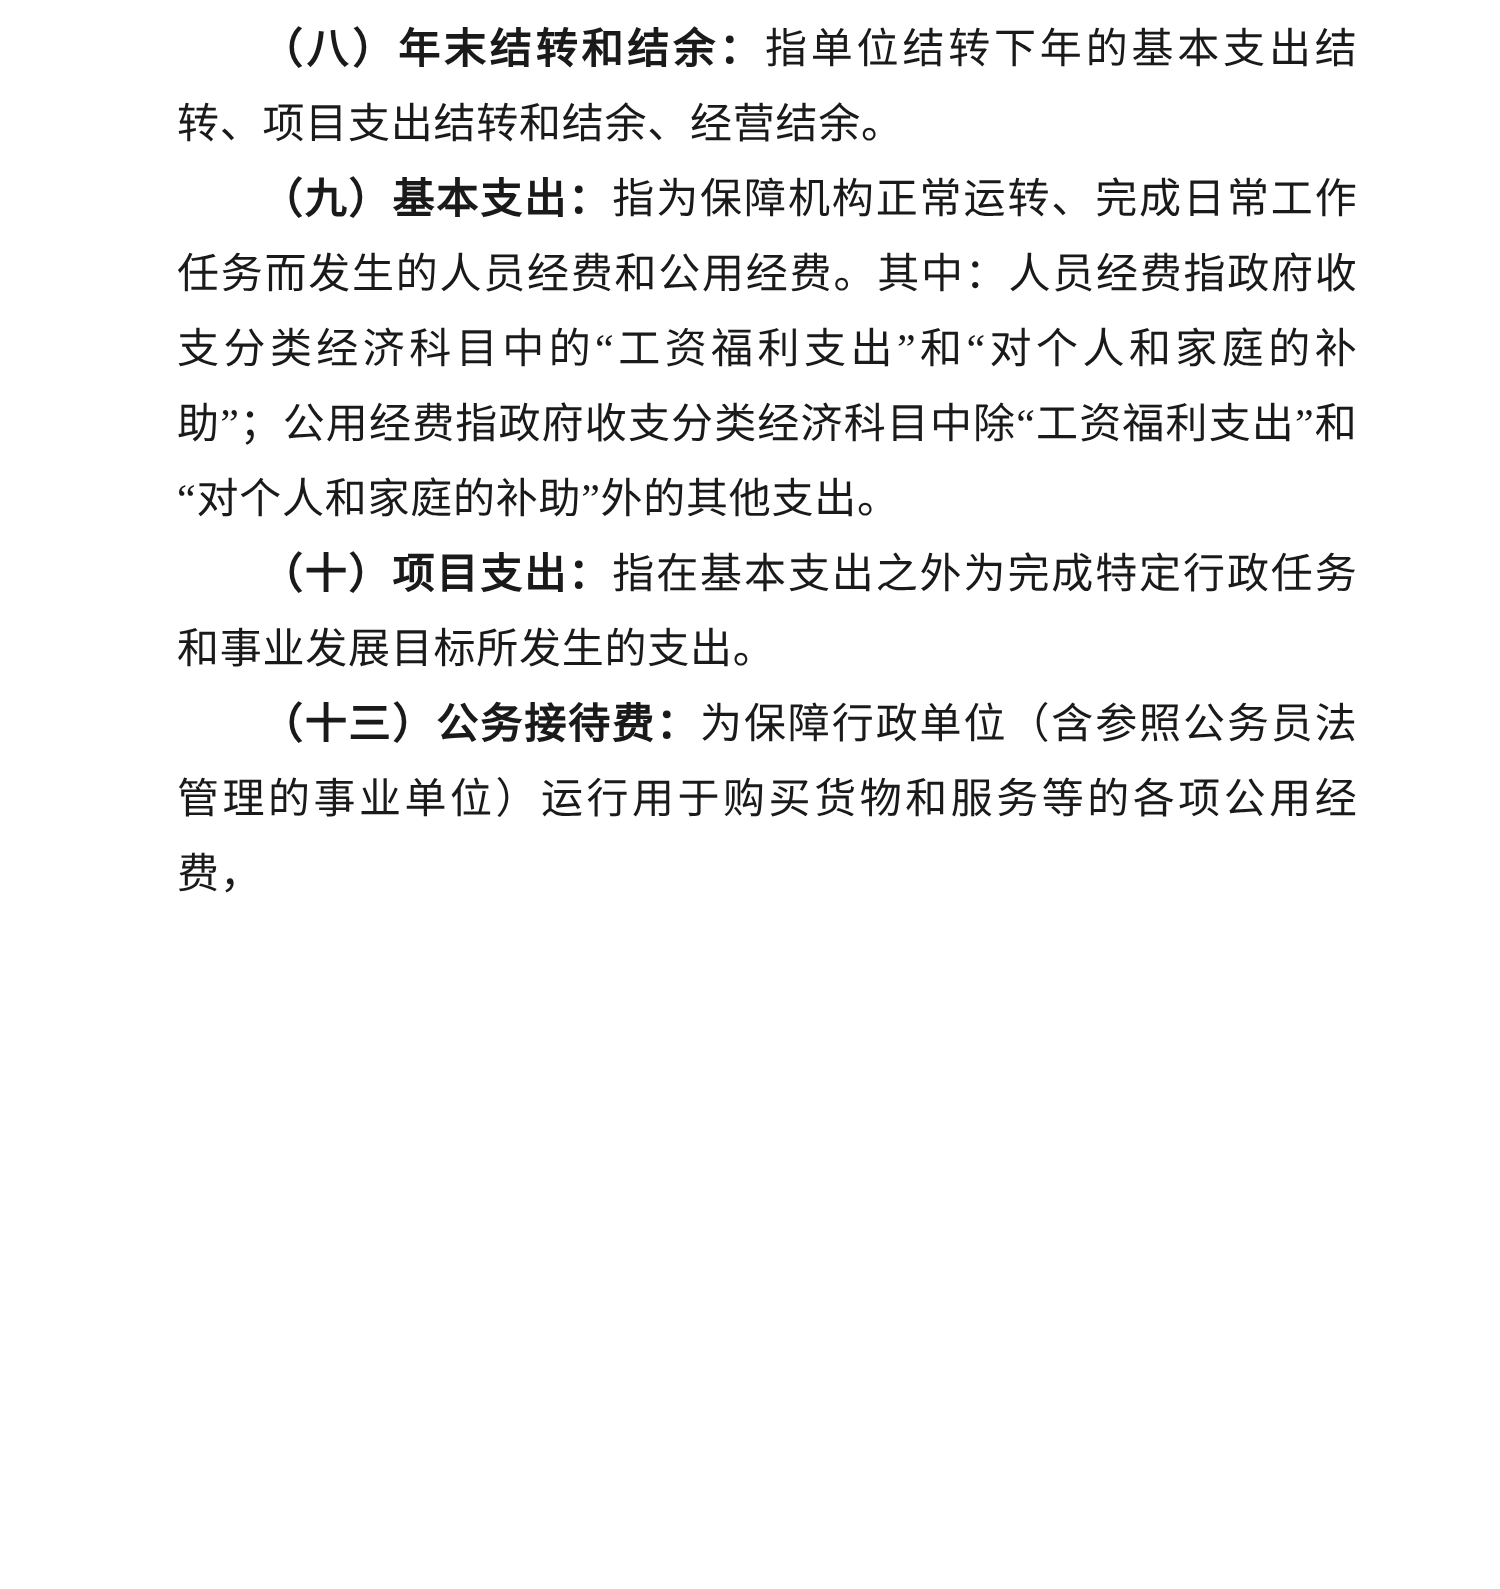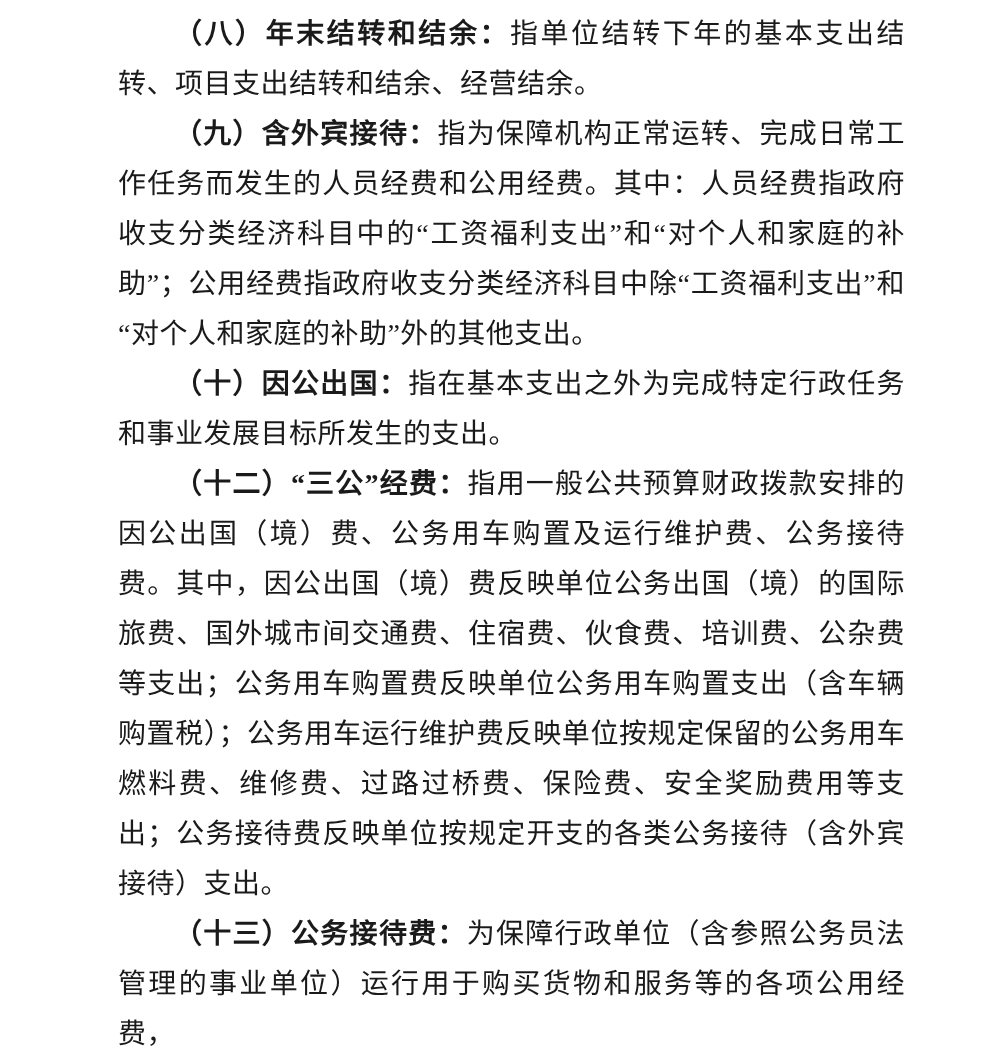--- a/index.html
+++ b/index.html
@@ -36,18 +36,17 @@
   .term {
     font-weight: 700;
   }
 </style>
 </head>
 <body style="color: rgb(26, 26, 26); background: rgb(255, 255, 255);">
 
 <div class="page">
   <div id="paragraphs">
       <p class="para"><span class="term">（八）年末结转和结余：</span><span>指单位结转下年的基本支出结转、项目支出结转和结余、经营结余。</span></p>
-      <p class="para"><span class="term">（九）含外宾接待：</span><span>指为保障机构正常运转、完成日常工作任务而发生的人员经费和公用经费。其中：人员经费指政府收支分类经济科目中的“工资福利支出”和“对个人和家庭的补助”；公用经费指政府收支分类经济科目中除“工资福利支出”和“对个人和家庭的补助”外的其他支出。</span></p>
-      <p class="para"><span class="term">（十）因公出国：</span><span>指在基本支出之外为完成特定行政任务和事业发展目标所发生的支出。</span></p>
-      <p class="para"><span class="term">（十二）“三公”经费：</span><span>指用一般公共预算财政拨款安排的因公出国（境）费、公务用车购置及运行维护费、公务接待费。其中，因公出国（境）费反映单位公务出国（境）的国际旅费、国外城市间交通费、住宿费、伙食费、培训费、公杂费等支出；公务用车购置费反映单位公务用车购置支出（含车辆购置税）；公务用车运行维护费反映单位按规定保留的公务用车燃料费、维修费、过路过桥费、保险费、安全奖励费用等支出；公务接待费反映单位按规定开支的各类公务接待（含外宾接待）支出。</span></p>
+      <p class="para"><span class="term">（九）基本支出：</span><span>指为保障机构正常运转、完成日常工作任务而发生的人员经费和公用经费。其中：人员经费指政府收支分类经济科目中的“工资福利支出”和“对个人和家庭的补助”；公用经费指政府收支分类经济科目中除“工资福利支出”和“对个人和家庭的补助”外的其他支出。</span></p>
+      <p class="para"><span class="term">（十）项目支出：</span><span>指在基本支出之外为完成特定行政任务和事业发展目标所发生的支出。</span></p>
       <p class="para"><span class="term">（十三）公务接待费：</span><span>为保障行政单位（含参照公务员法管理的事业单位）运行用于购买货物和服务等的各项公用经费，</span></p>
     </div>
 </div>
 
 </body></html>

